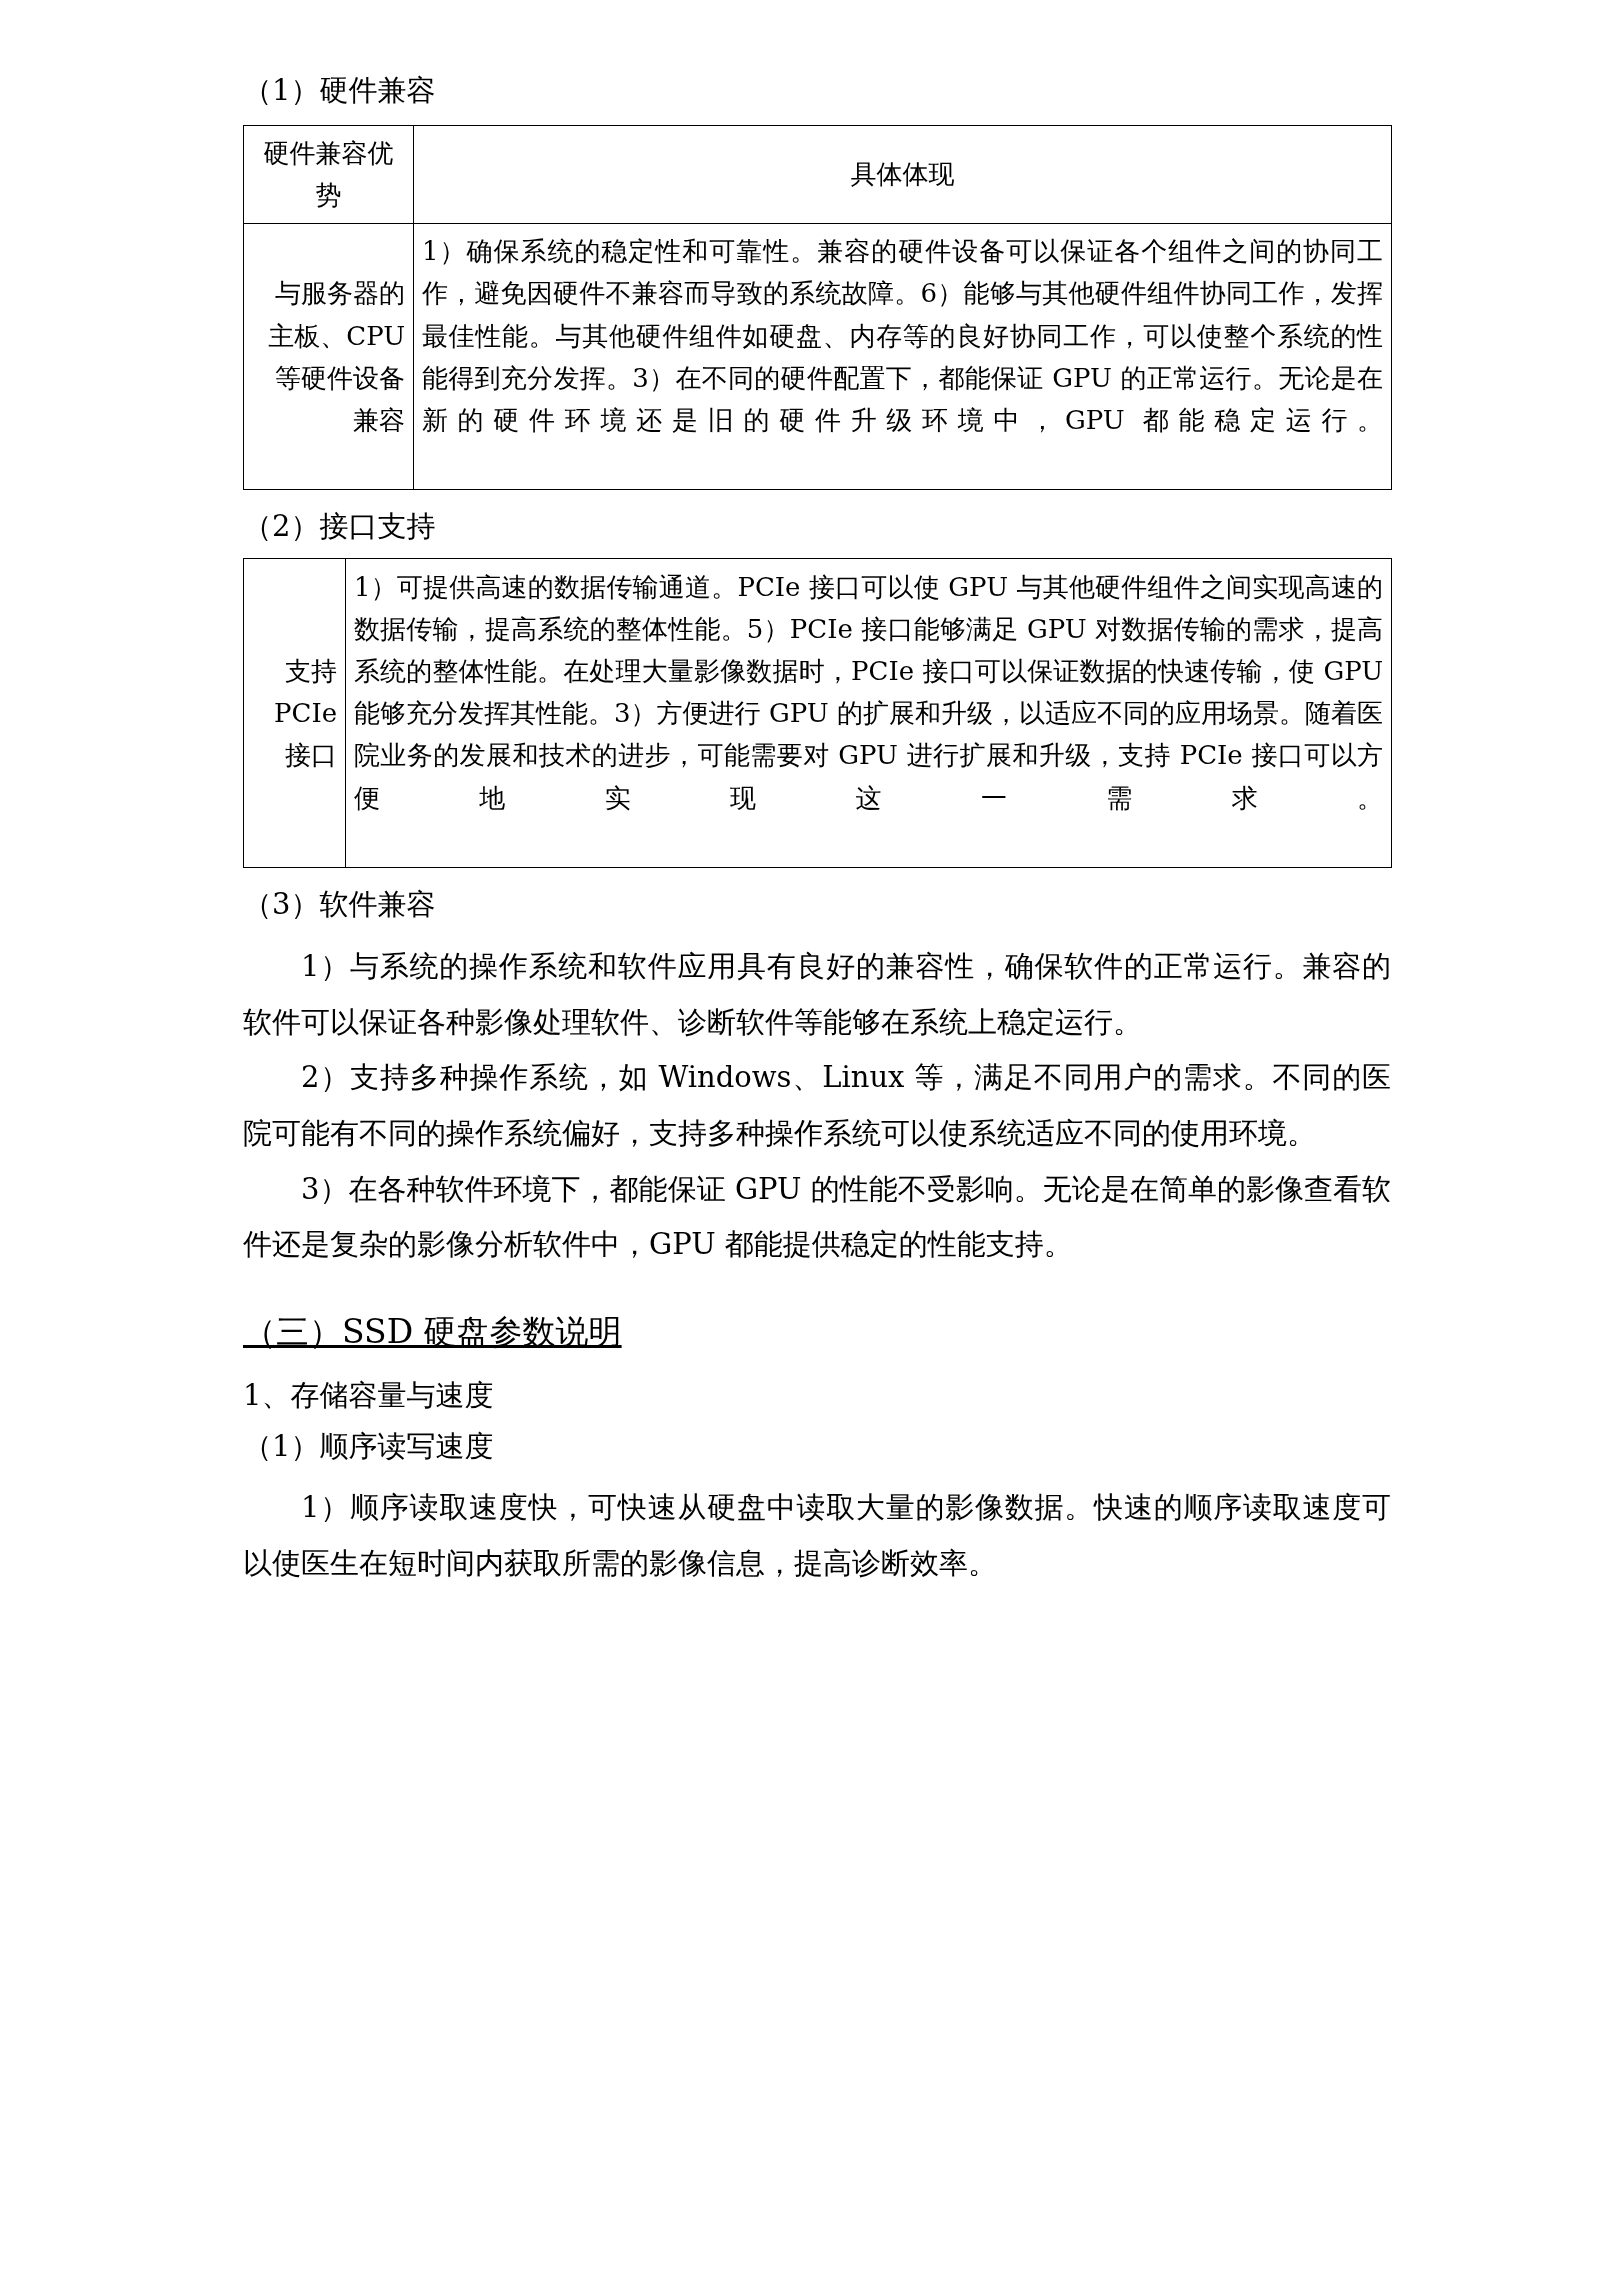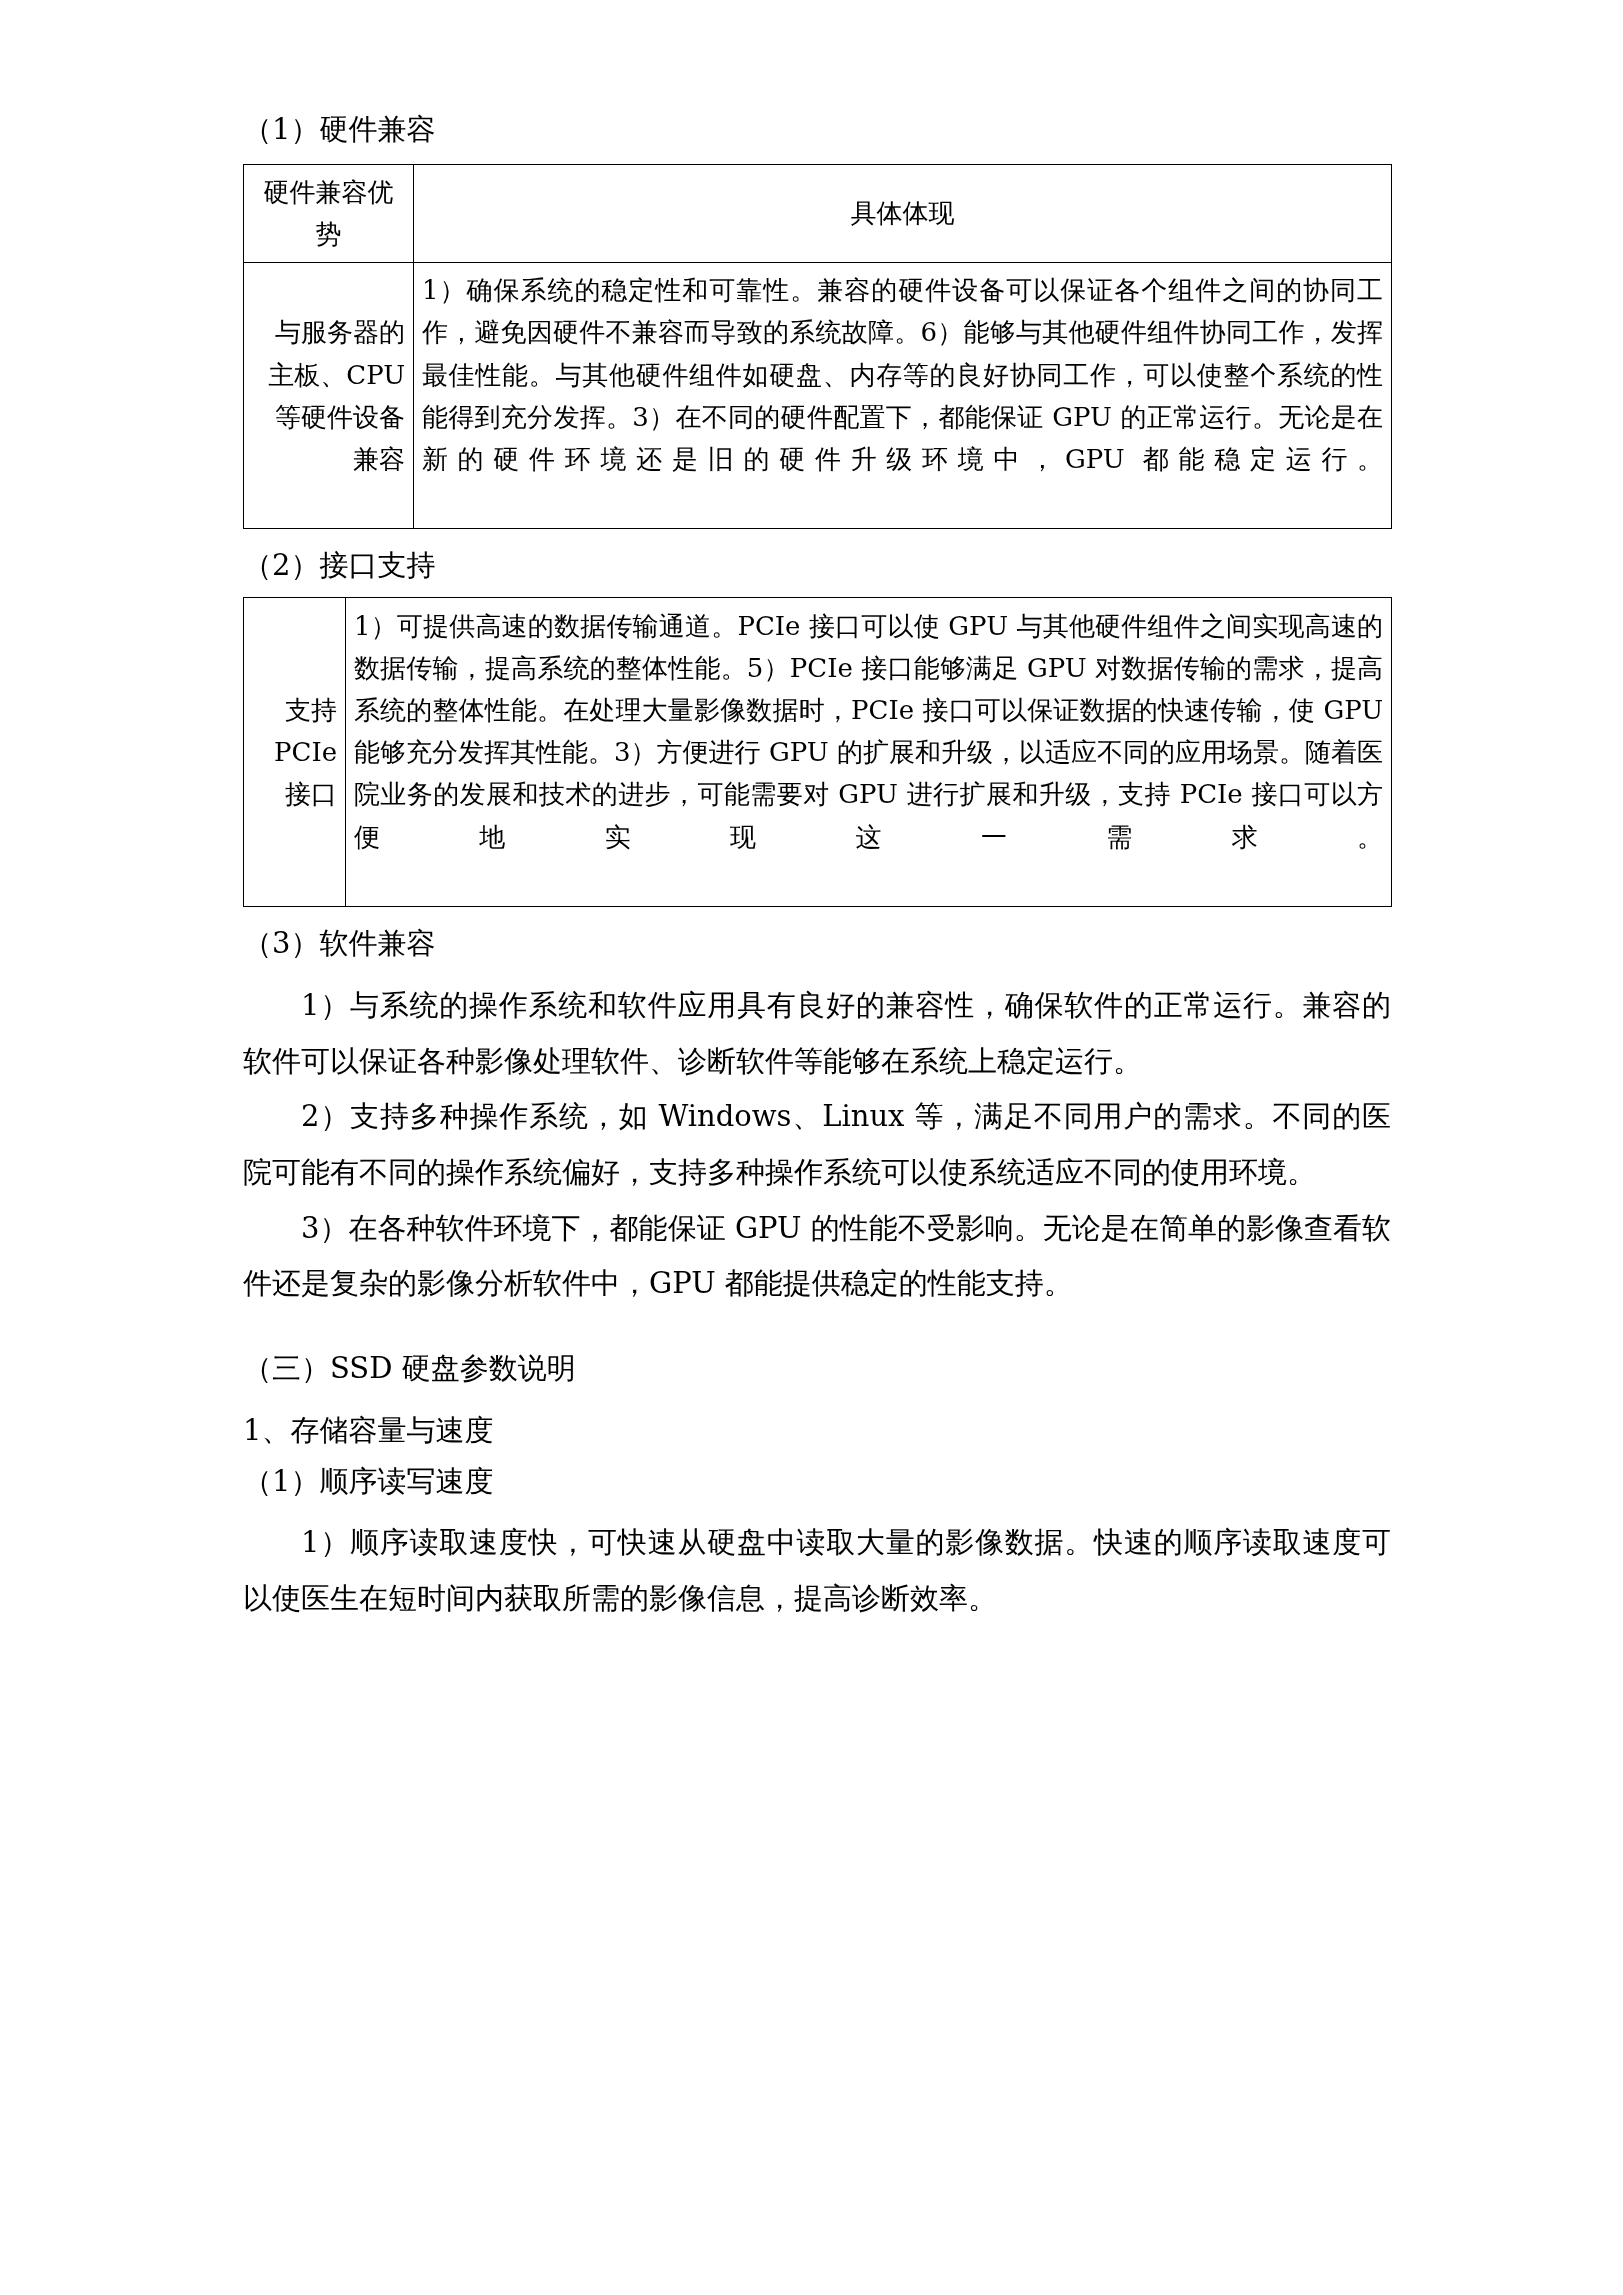--- a/index.html
+++ b/index.html
@@ -10,38 +10,39 @@
   body {
     font-family: "DejaVu Serif", "Liberation Serif", serif;
     color: #000000;
   }
   .page {
     position: relative;
     width: 1623px;
     height: 2295px;
     background: #ffffff;
     box-sizing: border-box;
-    padding: 115px 232px 0 243px;
+    padding: 76px 232px 0 243px;
     overflow: hidden;
   }
 
   
   .caption {
     font-size: 29px;
     line-height: 1.0;
     margin: 0 0 19.6px 0;
     white-space: nowrap;
   }
   .caption.tight { margin-bottom: 17px; }
 
   .section-heading {
-    font-size: 29px;
+    font-size: 33px;
     line-height: 1.0;
     margin: 42px 0 33px 0;
     white-space: nowrap;
+    text-decoration: underline;
   }
 
   .sub-heading {
     font-size: 29px;
     line-height: 1.0;
     margin: 0 0 22px 0;
     white-space: nowrap;
   }
 
   

